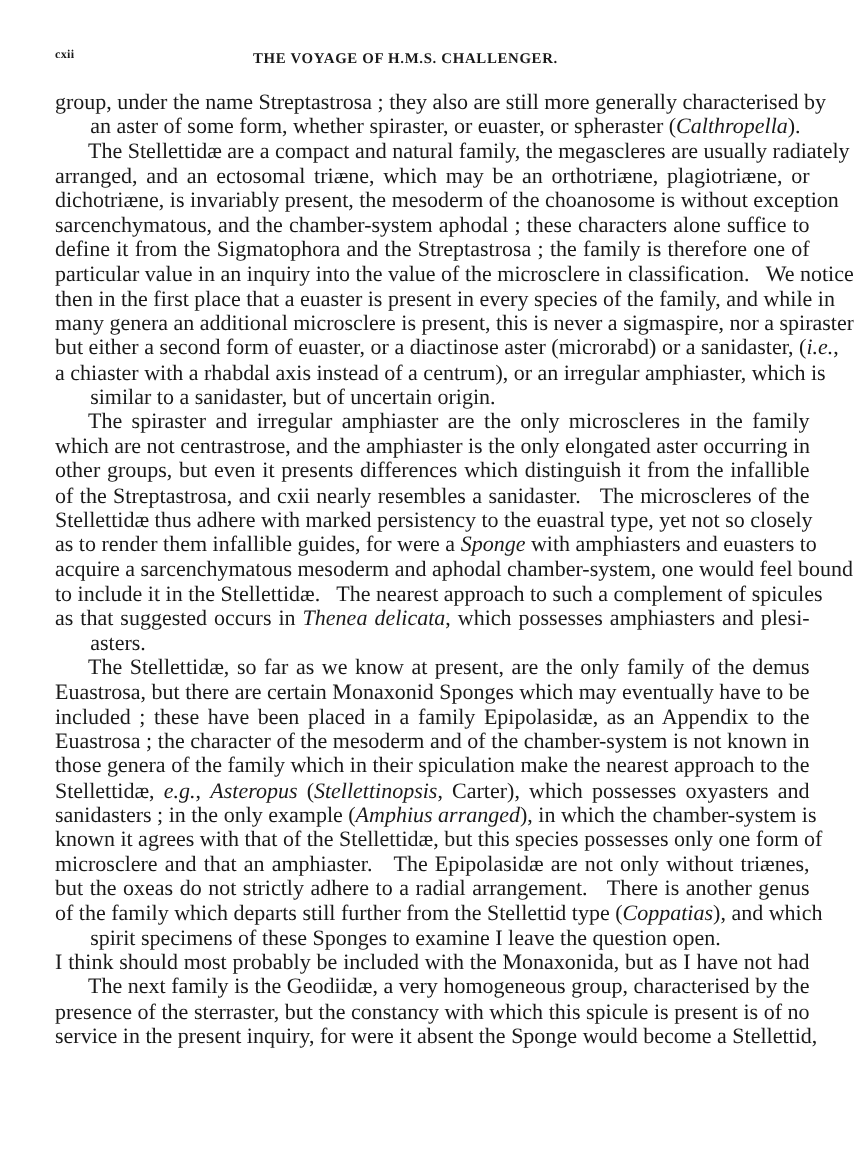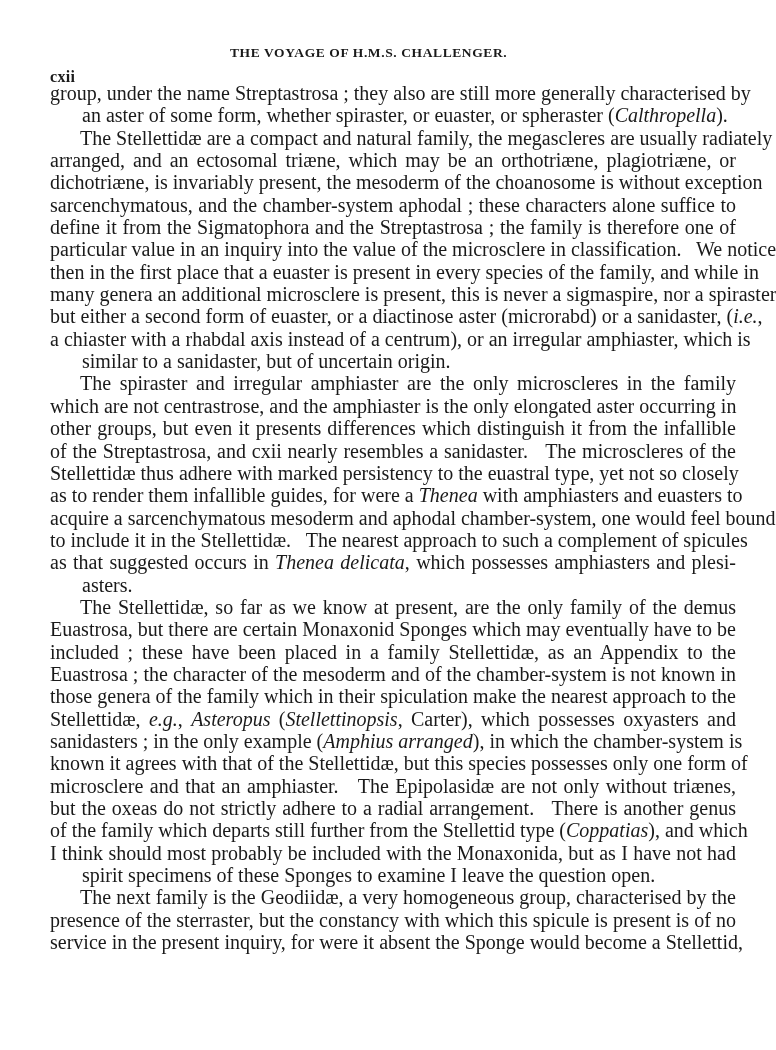--- a/index.html
+++ b/index.html
@@ -28,23 +28,22 @@
     width: 686px;
     height: 24px;
     font-size: 14px;
     font-weight: bold;
     letter-spacing: 0.3px;
   }
   .folio {
     position: absolute;
     left: 0;
     top: 0;
-    font-size: 16px;
+    font-size: 11px;
     font-weight: bold;
-    margin-top: 24px;
   }
   .head-title {
     position: absolute;
     left: 180px;
     top: 1px;
     font-size: 13.5px;
     font-weight: bold;
     letter-spacing: 0.6px;
   }
   .body-text {
@@ -99,40 +98,40 @@
         <div class="line"><span>but either a second form of euaster, or a diactinose aster (microrabd) or a sanidaster, (</span><i>i.e.</i><span>,</span></div>
         <div class="line"><span>a chiaster with a rhabdal axis instead of a centrum), or an irregular amphiaster, which is</span></div>
         <div class="line last"><span>similar to a sanidaster, but of uncertain origin.</span></div>
       </div>
       <div>
         <div class="line indent"><span>The spiraster and irregular amphiaster are the only microscleres in the family</span></div>
         <div class="line"><span>which are not centrastrose, and the amphiaster is the only elongated aster occurring in</span></div>
         <div class="line"><span>other groups, but even it presents differences which distinguish it from the infallible</span></div>
         <div class="line"><span>of the Streptastrosa, and cxii nearly resembles a sanidaster.   The microscleres of the</span></div>
         <div class="line"><span>Stellettidæ thus adhere with marked persistency to the euastral type, yet not so closely</span></div>
-        <div class="line"><span>as to render them infallible guides, for were a </span><i>Thenea</i><span> with amphiasters and euasters to</span></div>
+        <div class="line"><span>as to render them infallible guides, for were a </span><i>Sponge</i><span> with amphiasters and euasters to</span></div>
         <div class="line"><span>acquire a sarcenchymatous mesoderm and aphodal chamber-system, one would feel bound</span></div>
         <div class="line"><span>to include it in the Stellettidæ.   The nearest approach to such a complement of spicules</span></div>
         <div class="line"><span>as that suggested occurs in </span><i>Thenea delicata</i><span>, which possesses amphiasters and plesi-</span></div>
         <div class="line last"><span>asters.</span></div>
       </div>
       <div>
         <div class="line indent"><span>The Stellettidæ, so far as we know at present, are the only family of the demus</span></div>
         <div class="line"><span>Euastrosa, but there are certain Monaxonid Sponges which may eventually have to be</span></div>
-        <div class="line"><span>included ; these have been placed in a family Stellettidæ, as an Appendix to the</span></div>
+        <div class="line"><span>included ; these have been placed in a family Epipolasidæ, as an Appendix to the</span></div>
         <div class="line"><span>Euastrosa ; the character of the mesoderm and of the chamber-system is not known in</span></div>
         <div class="line"><span>those genera of the family which in their spiculation make the nearest approach to the</span></div>
         <div class="line"><span>Stellettidæ, </span><i>e.g.</i><span>, </span><i>Asteropus</i><span> (</span><i>Stellettinopsis</i><span>, Carter), which possesses oxyasters and</span></div>
         <div class="line"><span>sanidasters ; in the only example (</span><i>Amphius arranged</i><span>), in which the chamber-system is</span></div>
         <div class="line"><span>known it agrees with that of the Stellettidæ, but this species possesses only one form of</span></div>
         <div class="line"><span>microsclere and that an amphiaster.   The Epipolasidæ are not only without triænes,</span></div>
         <div class="line"><span>but the oxeas do not strictly adhere to a radial arrangement.   There is another genus</span></div>
         <div class="line"><span>of the family which departs still further from the Stellettid type (</span><i>Coppatias</i><span>), and which</span></div>
+        <div class="line last"><span>spirit specimens of these Sponges to examine I leave the question open.</span></div>
         <div class="line"><span>I think should most probably be included with the Monaxonida, but as I have not had</span></div>
-        <div class="line last"><span>spirit specimens of these Sponges to examine I leave the question open.</span></div>
       </div>
       <div>
         <div class="line indent"><span>The next family is the Geodiidæ, a very homogeneous group, characterised by the</span></div>
         <div class="line"><span>presence of the sterraster, but the constancy with which this spicule is present is of no</span></div>
         <div class="line"><span>service in the present inquiry, for were it absent the Sponge would become a Stellettid,</span></div>
       </div>
     </div>
 </div>
 
 </body></html>

